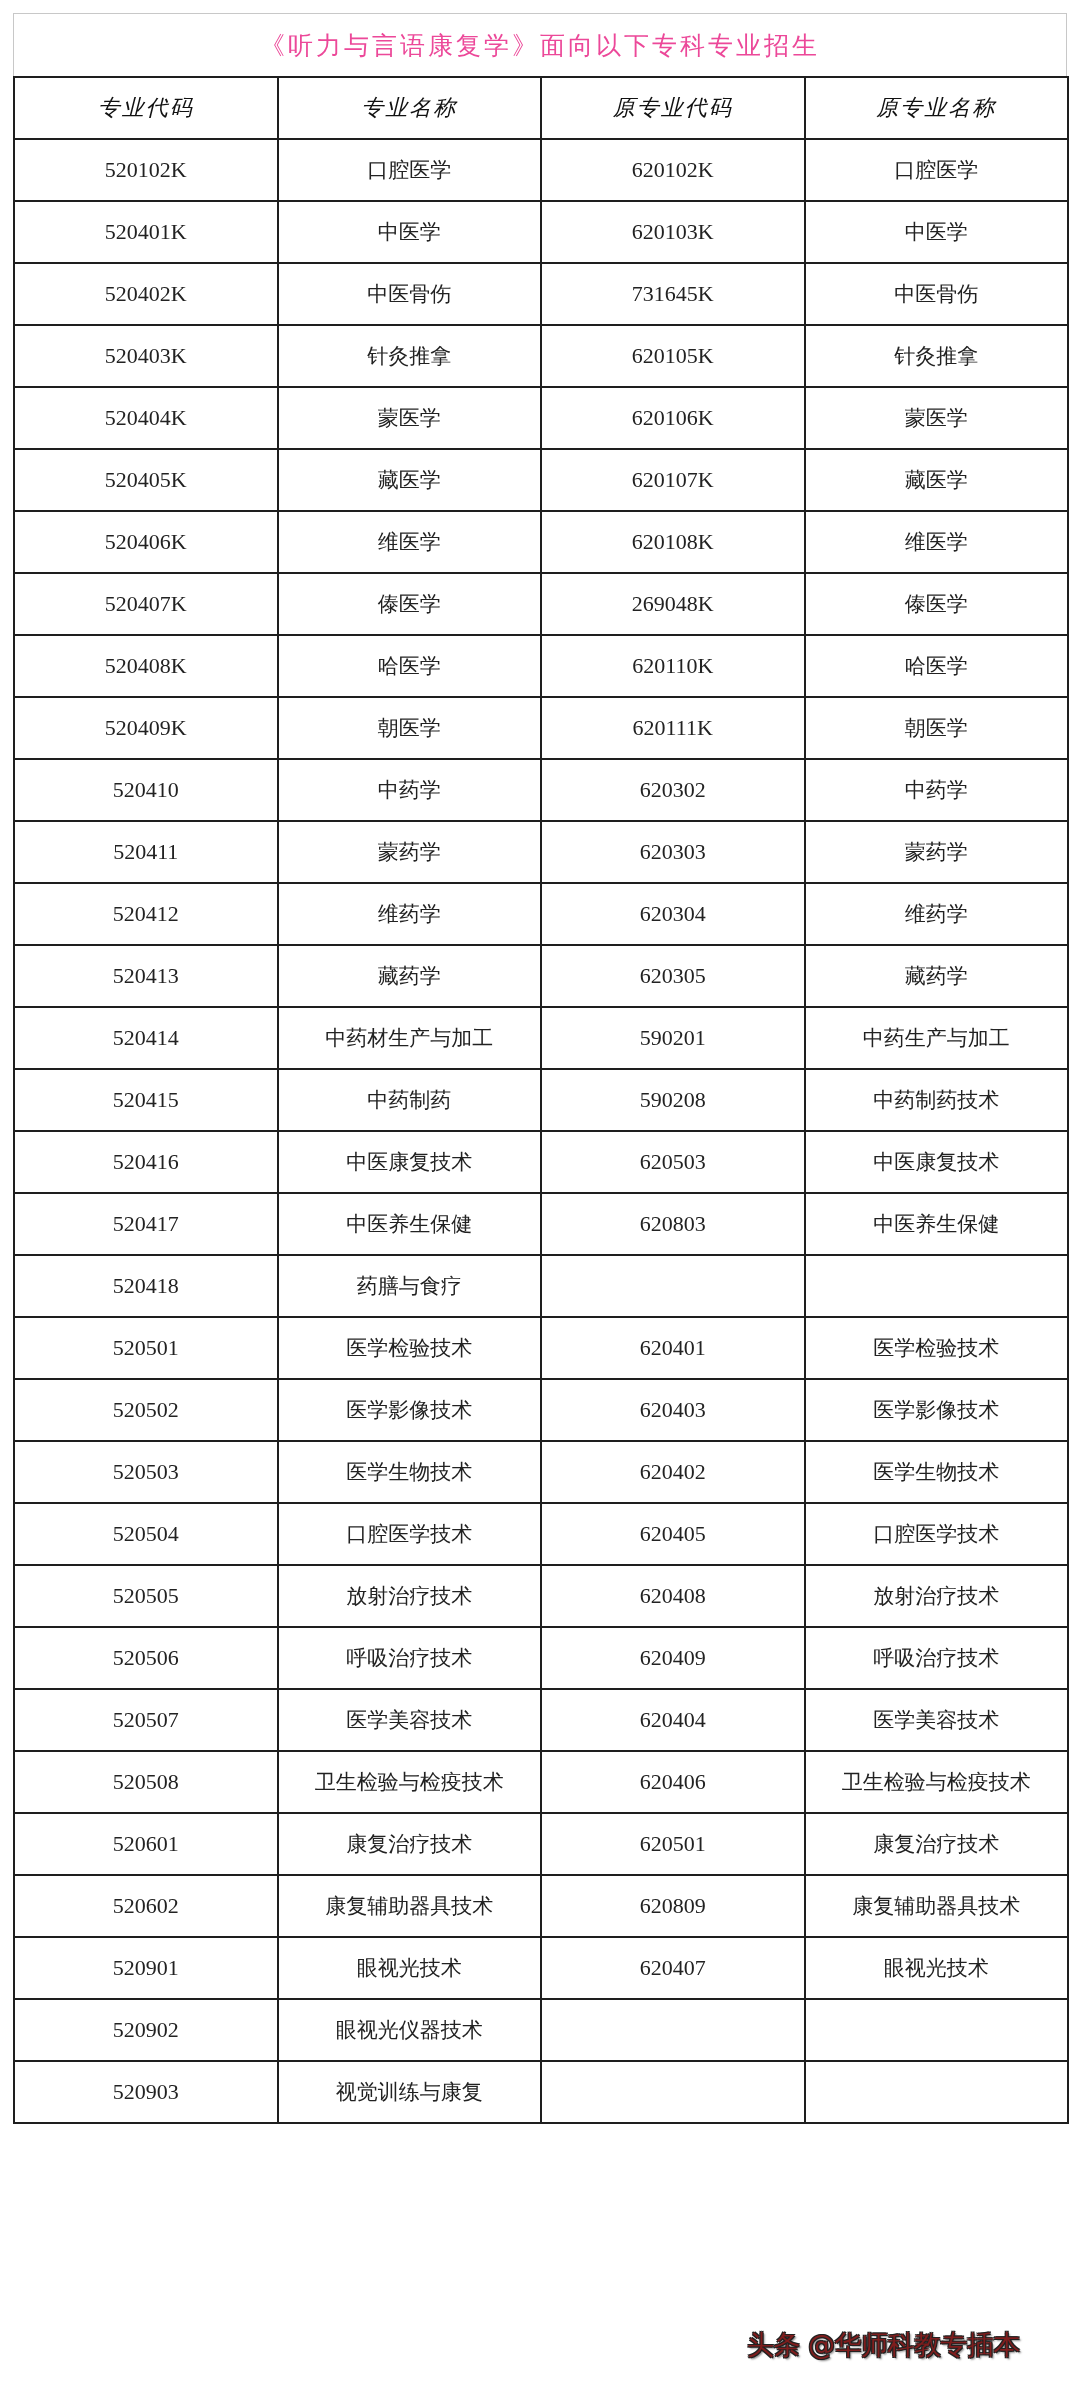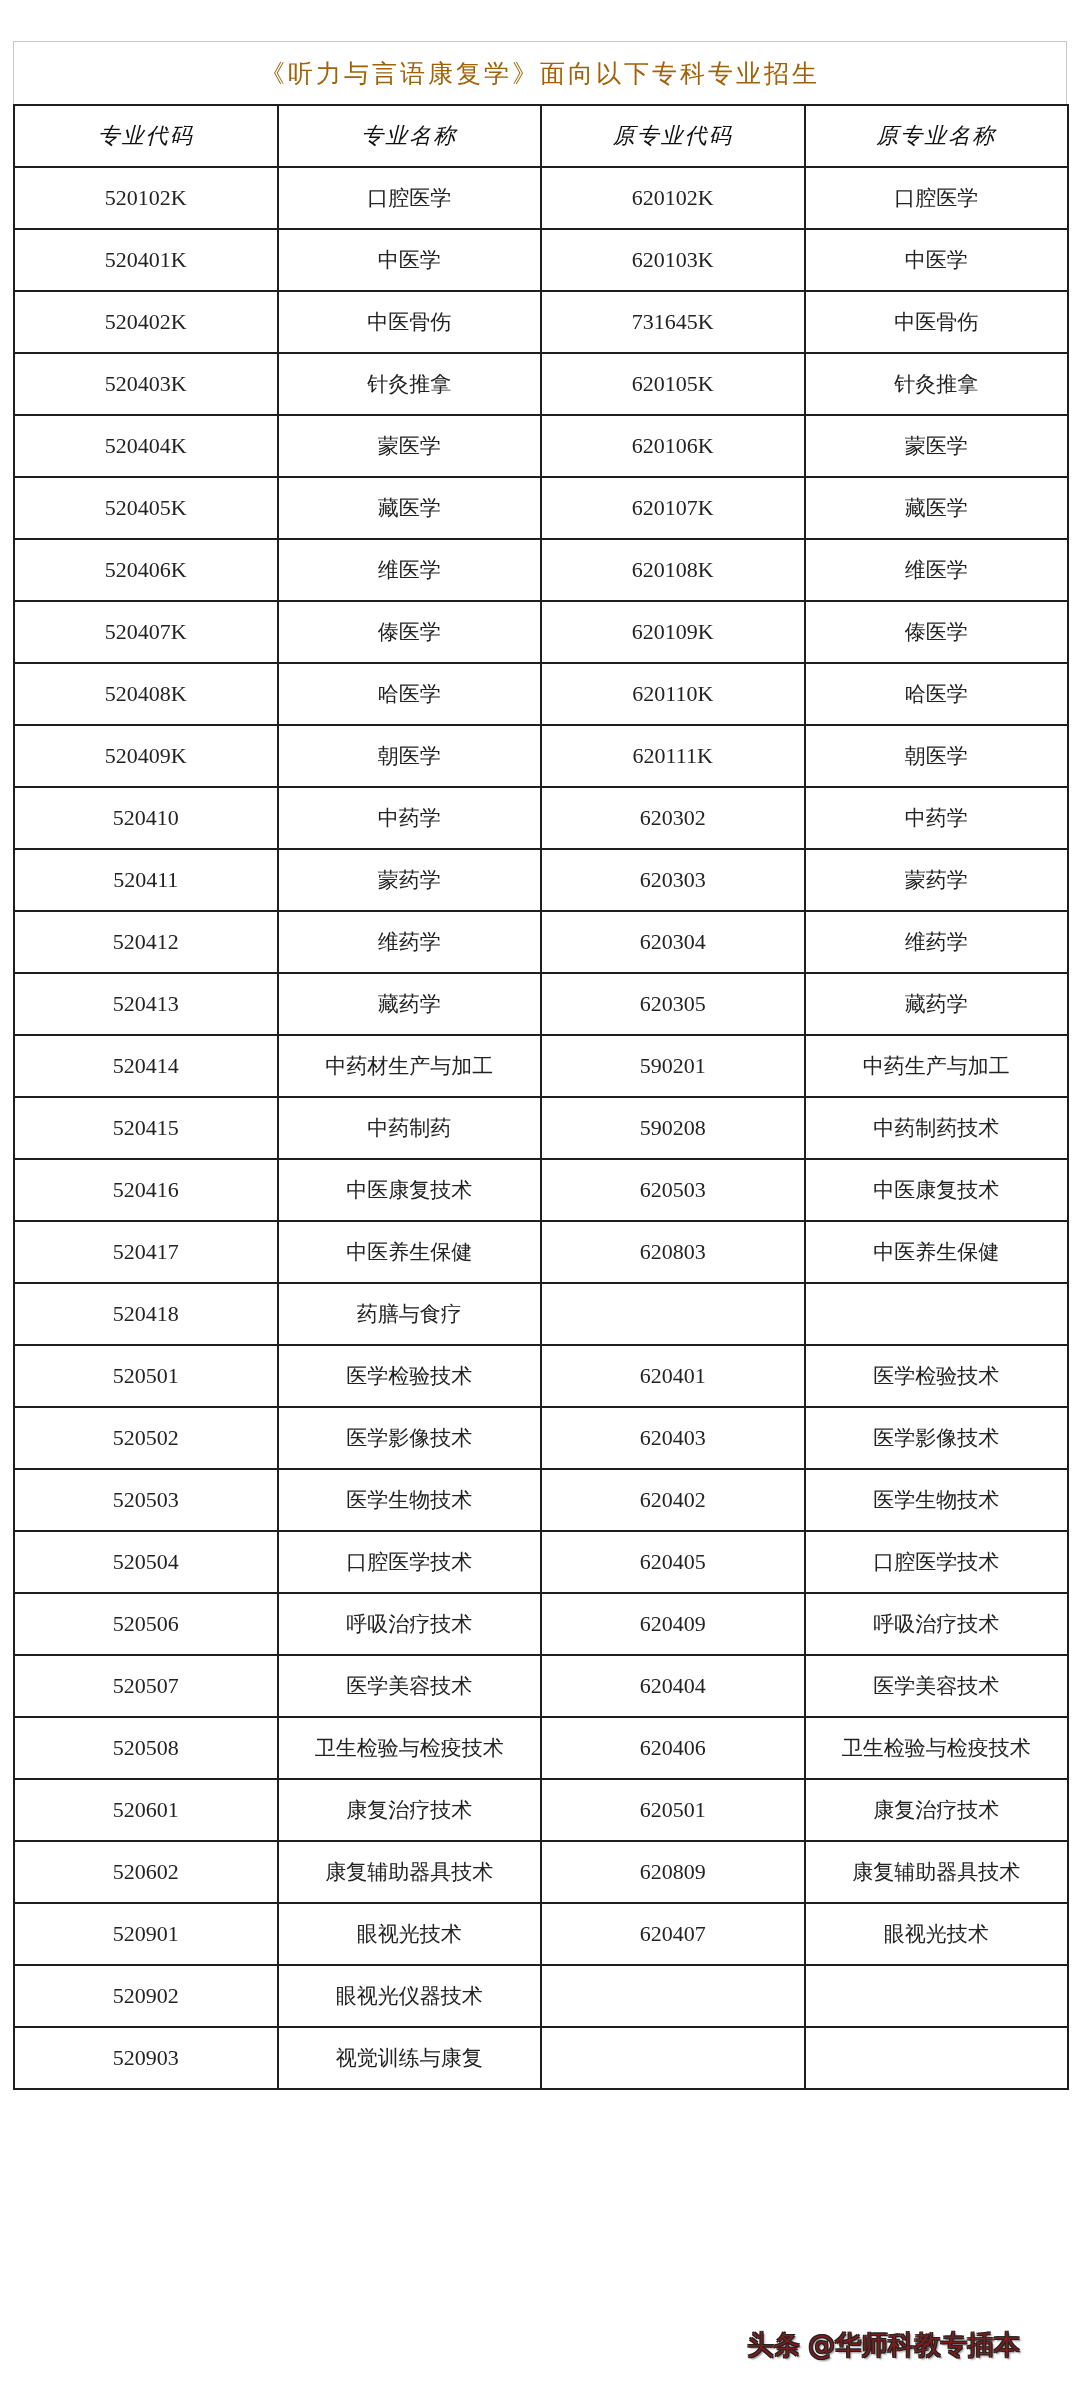--- a/index.html
+++ b/index.html
@@ -24,23 +24,22 @@
     .title-row {
       height: 63px;
       border-top: 1px solid #c8c8c8;
       border-left: 1px solid #c8c8c8;
       border-right: 1px solid #c8c8c8;
       display: flex;
       align-items: center;
       justify-content: center;
       font-size: 25px;
       letter-spacing: 3px;
-      color: #a16207;
+      color: #ec4899;
       box-sizing: border-box;
-      margin-top: 28px;
     }
     table.majors {
       border-collapse: collapse;
       width: 1054px;
       table-layout: fixed;
     }
     table.majors col { width: 263.5px; }
     table.majors th,
     table.majors td {
       border: 2px solid #1e1e1e;
@@ -140,21 +139,21 @@
         </tr>
         <tr>
           <td class="code">520406K</td>
           <td class="name">维医学</td>
           <td class="code">620108K</td>
           <td class="name">维医学</td>
         </tr>
         <tr>
           <td class="code">520407K</td>
           <td class="name">傣医学</td>
-          <td class="code">620109K</td>
+          <td class="code">269048K</td>
           <td class="name">傣医学</td>
         </tr>
         <tr>
           <td class="code">520408K</td>
           <td class="name">哈医学</td>
           <td class="code">620110K</td>
           <td class="name">哈医学</td>
         </tr>
         <tr>
           <td class="code">520409K</td>
@@ -232,20 +231,26 @@
           <td class="code">520503</td>
           <td class="name">医学生物技术</td>
           <td class="code">620402</td>
           <td class="name">医学生物技术</td>
         </tr>
         <tr>
           <td class="code">520504</td>
           <td class="name">口腔医学技术</td>
           <td class="code">620405</td>
           <td class="name">口腔医学技术</td>
+        </tr>
+        <tr>
+          <td class="code">520505</td>
+          <td class="name">放射治疗技术</td>
+          <td class="code">620408</td>
+          <td class="name">放射治疗技术</td>
         </tr>
         <tr>
           <td class="code">520506</td>
           <td class="name">呼吸治疗技术</td>
           <td class="code">620409</td>
           <td class="name">呼吸治疗技术</td>
         </tr>
         <tr>
           <td class="code">520507</td>
           <td class="name">医学美容技术</td>

